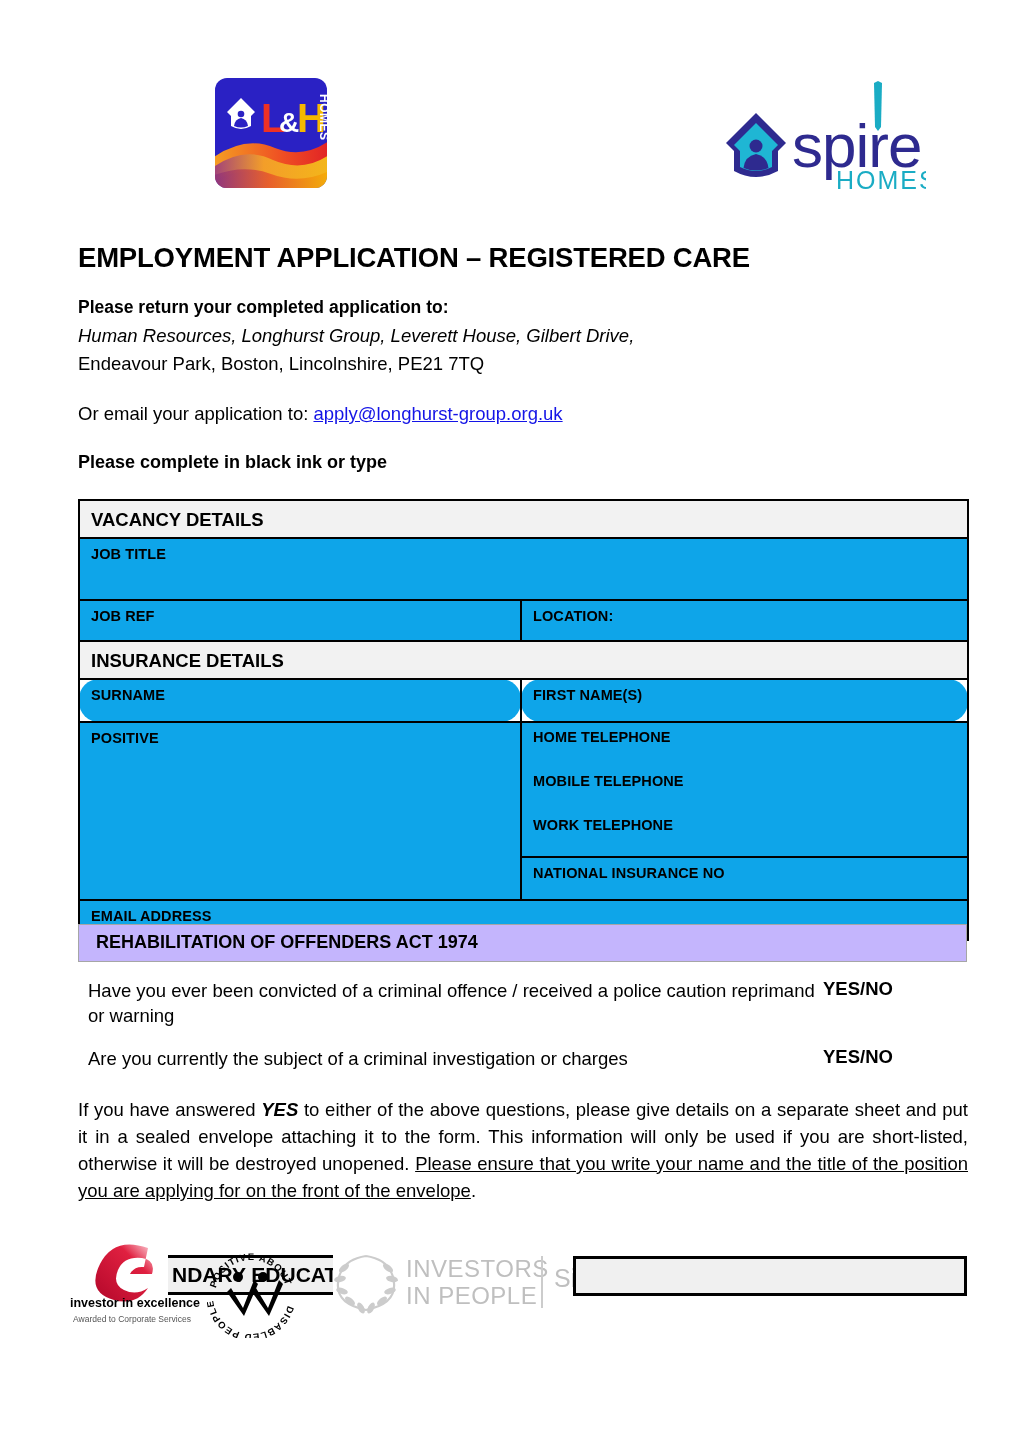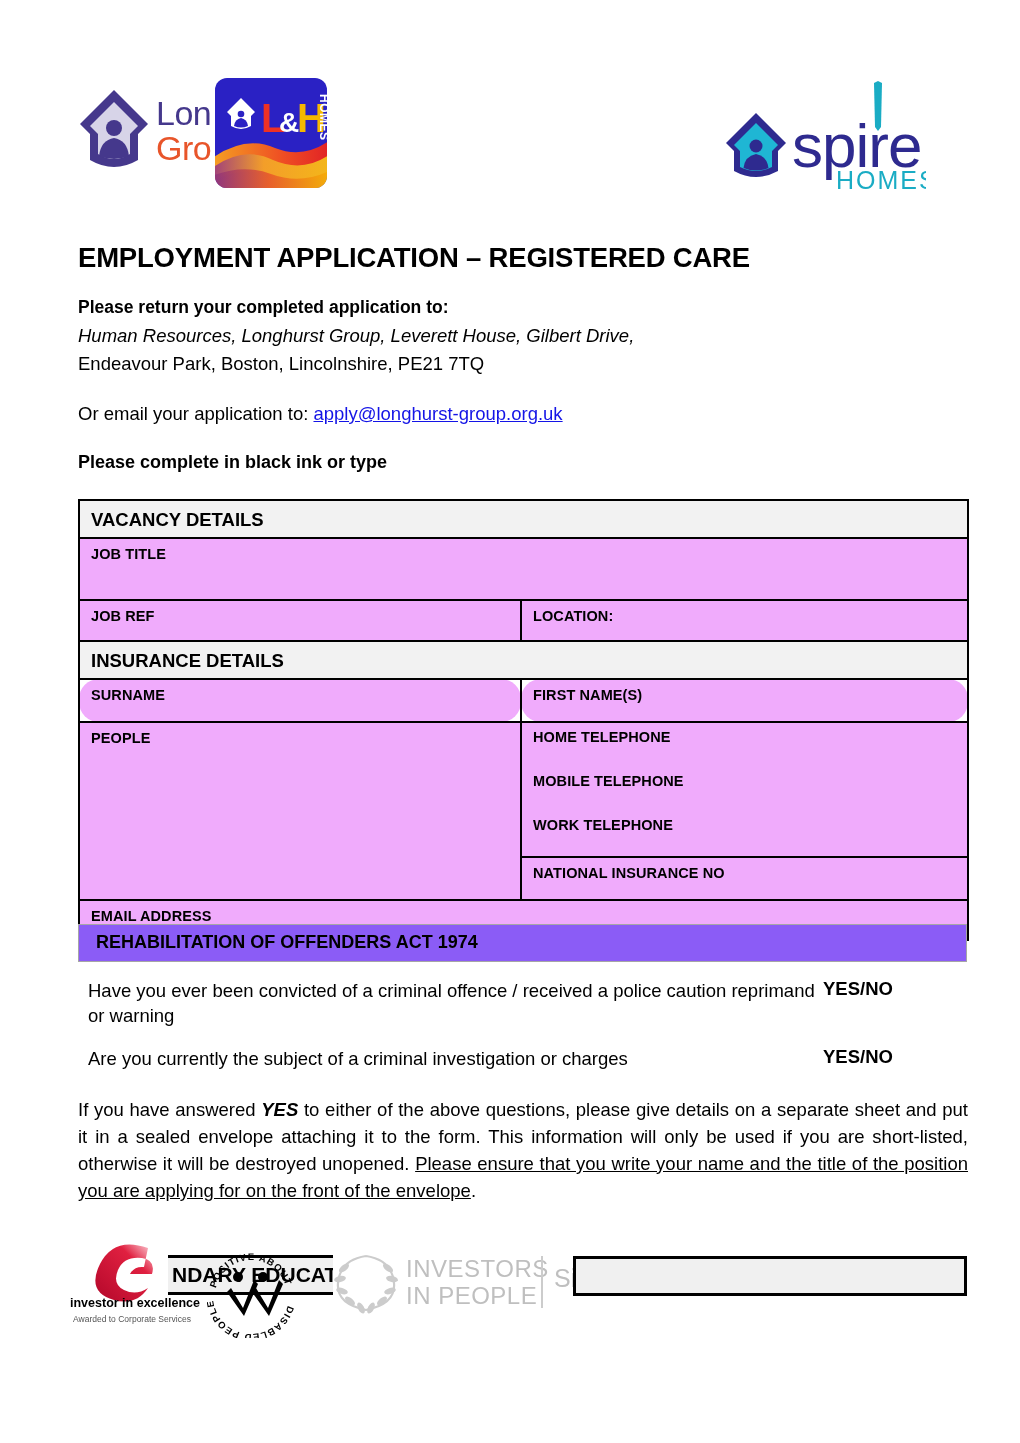--- a/index.html
+++ b/index.html
@@ -120,21 +120,21 @@
     position: absolute;
     left: 78px; top: 499px;
     width: 889px;
     border-collapse: collapse;
     table-layout: fixed;
   }
   .form-table td {
     border: 2px solid #000000;
     padding: 6px 9px 6px 11px;
     vertical-align: top;
-    background: #f0abfc;
+    background: #0ea5e9;
   }
   .form-table td.section {
     background: #f2f2f2;
     font-size: 18.5px;
     font-weight: bold;
     padding-top: 8px;
   }
   .fld {
     font-size: 14.5px;
     font-weight: bold;
@@ -150,21 +150,21 @@
 
   .tel-stack div { margin-bottom: 28px; }
   .tel-stack div:last-child { margin-bottom: 0; }
 
   
   .rehab-header {
     position: absolute;
     left: 78px; top: 924px;
     width: 889px;
     box-sizing: border-box;
-    background: #8b5cf6;
+    background: #c4b5fd;
     border: 1px solid #a6a6a6;
     padding: 7px 12px 8px 17px;
     font-size: 18px;
     font-weight: bold;
   }
 
   .q-row {
     position: absolute;
     left: 88px;
     width: 862px;
@@ -280,32 +280,20 @@
     box-sizing: border-box;
     background: #f0f0f0;
     border: 3px solid #000000;
   }
 </style>
 </head>
 <body>
 
 <div class="logo-band">
 
-  <div class="longhurst-logo">
-    <svg class="lg-mark" viewBox="0 0 72 84">
-      <path d="M36 2 L70 36 L60 46 L60 72 Q36 86 12 72 L12 46 L2 36 Z" fill="#45388c"></path>
-      <path d="M36 14 L60 38 L52 46 L52 66 Q36 76 20 66 L20 46 L12 38 Z" fill="#d7d4e8"></path>
-      <circle cx="36" cy="40" r="8" fill="#45388c"></circle>
-      <path d="M36 50 Q23 52 21 68 Q36 74 51 68 Q49 52 36 50 Z" fill="#45388c"></path>
-    </svg>
-    <div class="lg-text">
-      <div class="lg-line1">Lon</div>
-      <div class="lg-line2">Gro</div>
-    </div>
-  </div>
 
   <div class="lh-logo">
     <svg viewBox="0 0 118 122" width="118" height="122">
       <defs>
         <clipPath id="lhclip">
             <rect x="2" y="2" width="112" height="110" rx="12"></rect>
           </clipPath>
         <linearGradient id="wave1" x1="0" y1="0" x2="1" y2="0">
           <stop offset="0%" stop-color="#8e2c8e"></stop>
             <stop offset="45%" stop-color="#f3a32a"></stop>
@@ -387,21 +375,21 @@
         <td class="h-jobref"><span class="fld">LOCATION:</span></td>
       </tr>
       <tr>
         <td class="section" colspan="2">INSURANCE DETAILS</td>
       </tr>
       <tr>
         <td class="h-surname"><span class="fld">SURNAME</span></td>
         <td class="h-surname"><span class="fld">FIRST NAME(S)</span></td>
       </tr>
       <tr>
-        <td class="h-address" rowspan="2"><span class="fld">PEOPLE</span></td>
+        <td class="h-address" rowspan="2"><span class="fld">POSITIVE</span></td>
         <td class="h-tel">
           <div class="tel-stack">
             <div class="fld">HOME TELEPHONE</div>
             <div class="fld">MOBILE TELEPHONE</div>
             <div class="fld">WORK TELEPHONE</div>
           </div>
         </td>
       </tr>
       <tr>
         <td class="h-ni"><span class="fld">NATIONAL INSURANCE NO</span></td>

